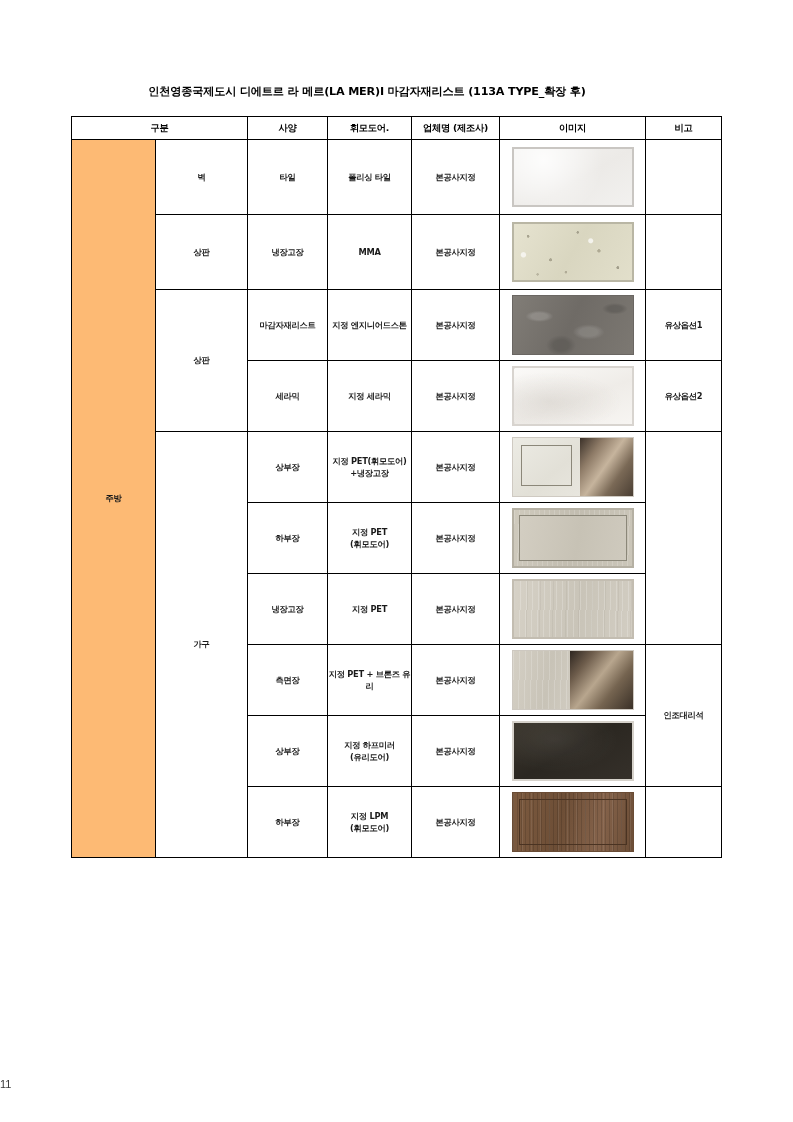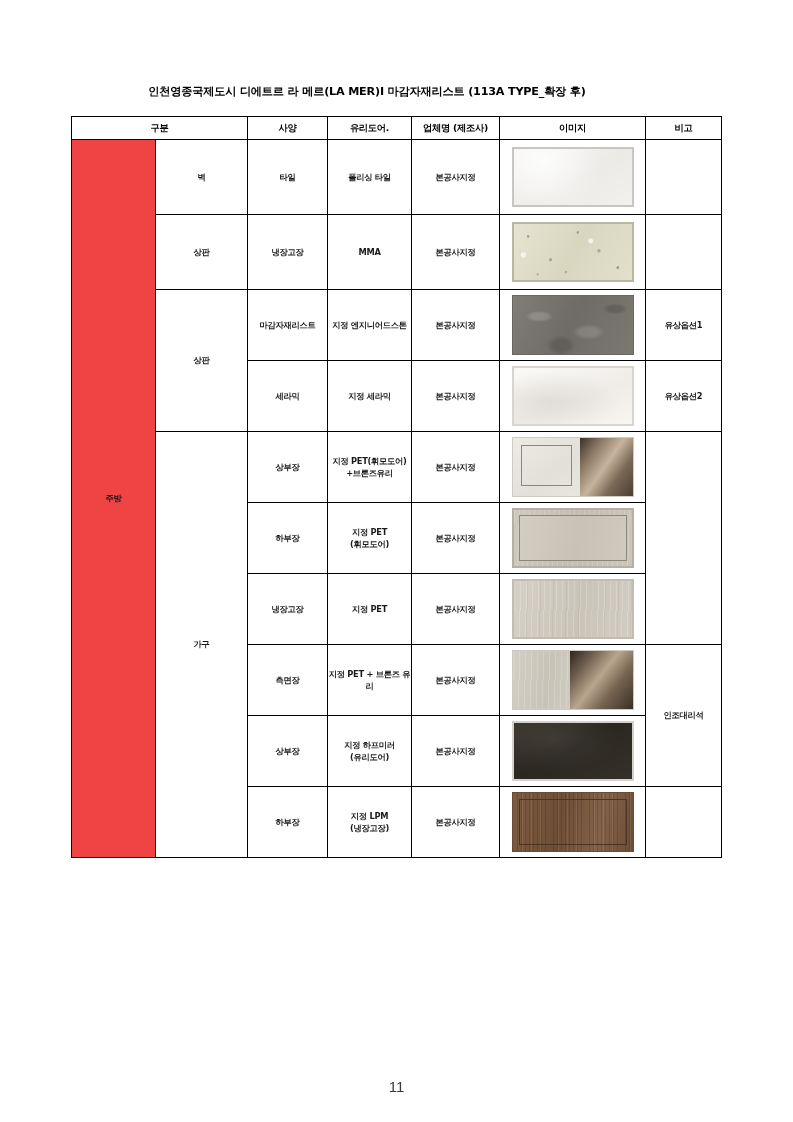--- a/index.html
+++ b/index.html
@@ -71,21 +71,21 @@
   
   col.c-area   { width: 84px; }
   col.c-part   { width: 92px; }
   col.c-spec   { width: 80px; }
   col.c-model  { width: 84px; }
   col.c-maker  { width: 88px; }
   col.c-image  { width: 146px; }
   col.c-remark { width: 76px; }
 
   td.area-cell {
-    background: #ef4444;
+    background: #fdba74;
   }
   td.part-cell {
     background: #ffffff;
   }
 
   .row-h-lg { height: 75px; }
   .row-h-md { height: 71px; }
 
   
   .swatch {
@@ -223,22 +223,22 @@
   .sw-lpm .frame {
     position:absolute; left:6px; top:6px; right:6px; bottom:6px;
     border:1px solid #4a3322;
   }
 
   .page-number {
     position: absolute;
     left: 0;
     top: 1078px;
     width: 793px;
-    text-align: center;
-    font-size: 15px;
+    text-align: left;
+    font-size: 11px;
     color: #3a3a3a;
     font-family: "Liberation Sans", sans-serif;
   }
 </style>
 </head>
 <body>
 
 <div class="page">
 
   <div class="doc-title">인천영종국제도시 디에트르 라 메르(LA MER)Ⅰ 마감자재리스트 (113A TYPE_확장 후)</div>
@@ -252,21 +252,21 @@
         <col class="c-model">
           <col class="c-maker">
           <col class="c-image">
           <col class="c-remark">
       </colgroup>
 
       <thead>
         <tr>
           <th colspan="2">구분</th>
           <th>사양</th>
-          <th>유리도어.</th>
+          <th>휘모도어.</th>
           <th>업체명 (제조사)</th>
           <th>이미지</th>
           <th>비고</th>
         </tr>
       </thead>
 
       <tbody>
 
         <tr class="row-h-lg">
           <td class="area-cell" rowspan="10">주방</td>
@@ -317,21 +317,21 @@
                 <div class="sw-inner sw-ceramic"></div>
               </div>
           </td>
           <td>유상옵션2</td>
         </tr>
 
         <tr class="row-h-md">
           <td class="part-cell" rowspan="6">가구</td>
           <td>상부장</td>
           <td style="white-space:pre-line">지정 PET(휘모도어)
-+브론즈유리</td>
++냉장고장</td>
           <td>본공사지정</td>
           <td>
             <div class="swatch sw-upper">
               <div class="half-l">
                   <div class="panel-line"></div>
                 </div>
               <div class="half-r"></div>
             </div>
           </td>
           <td rowspan="3"></td>
@@ -381,21 +381,21 @@
           <td>
             <div class="swatch">
                 <div class="sw-inner sw-mirror"></div>
               </div>
           </td>
         </tr>
 
         <tr class="row-h-md">
           <td>하부장</td>
           <td style="white-space:pre-line">지정 LPM
-(냉장고장)</td>
+(휘모도어)</td>
           <td>본공사지정</td>
           <td>
             <div class="swatch sw-lpm">
                 <div class="frame"></div>
               </div>
           </td>
           <td></td>
         </tr>
       </tbody>
     </table>

